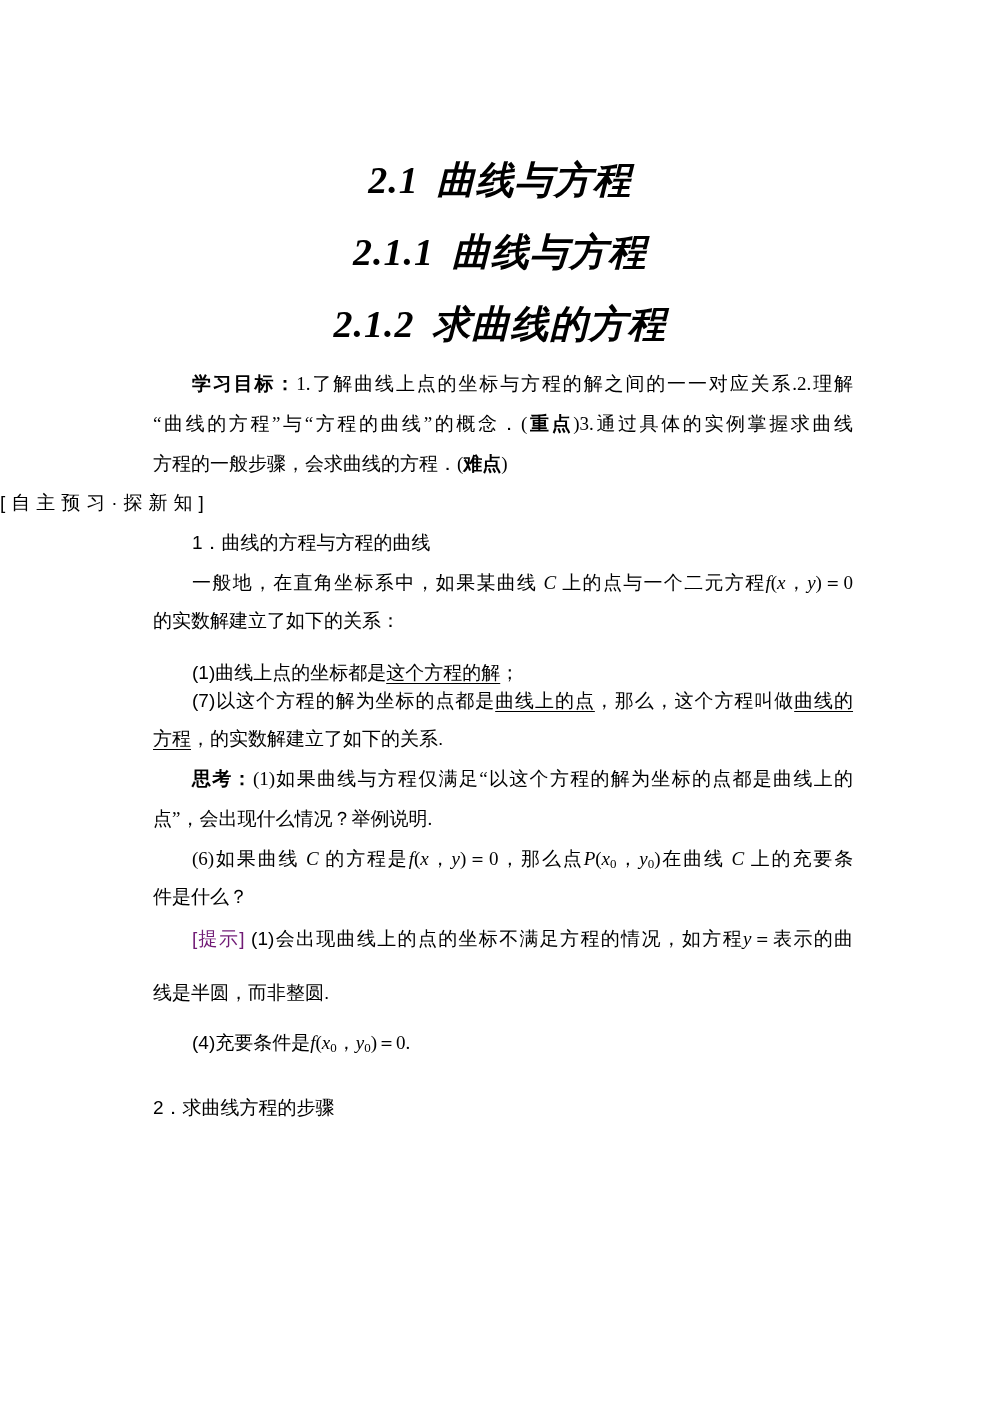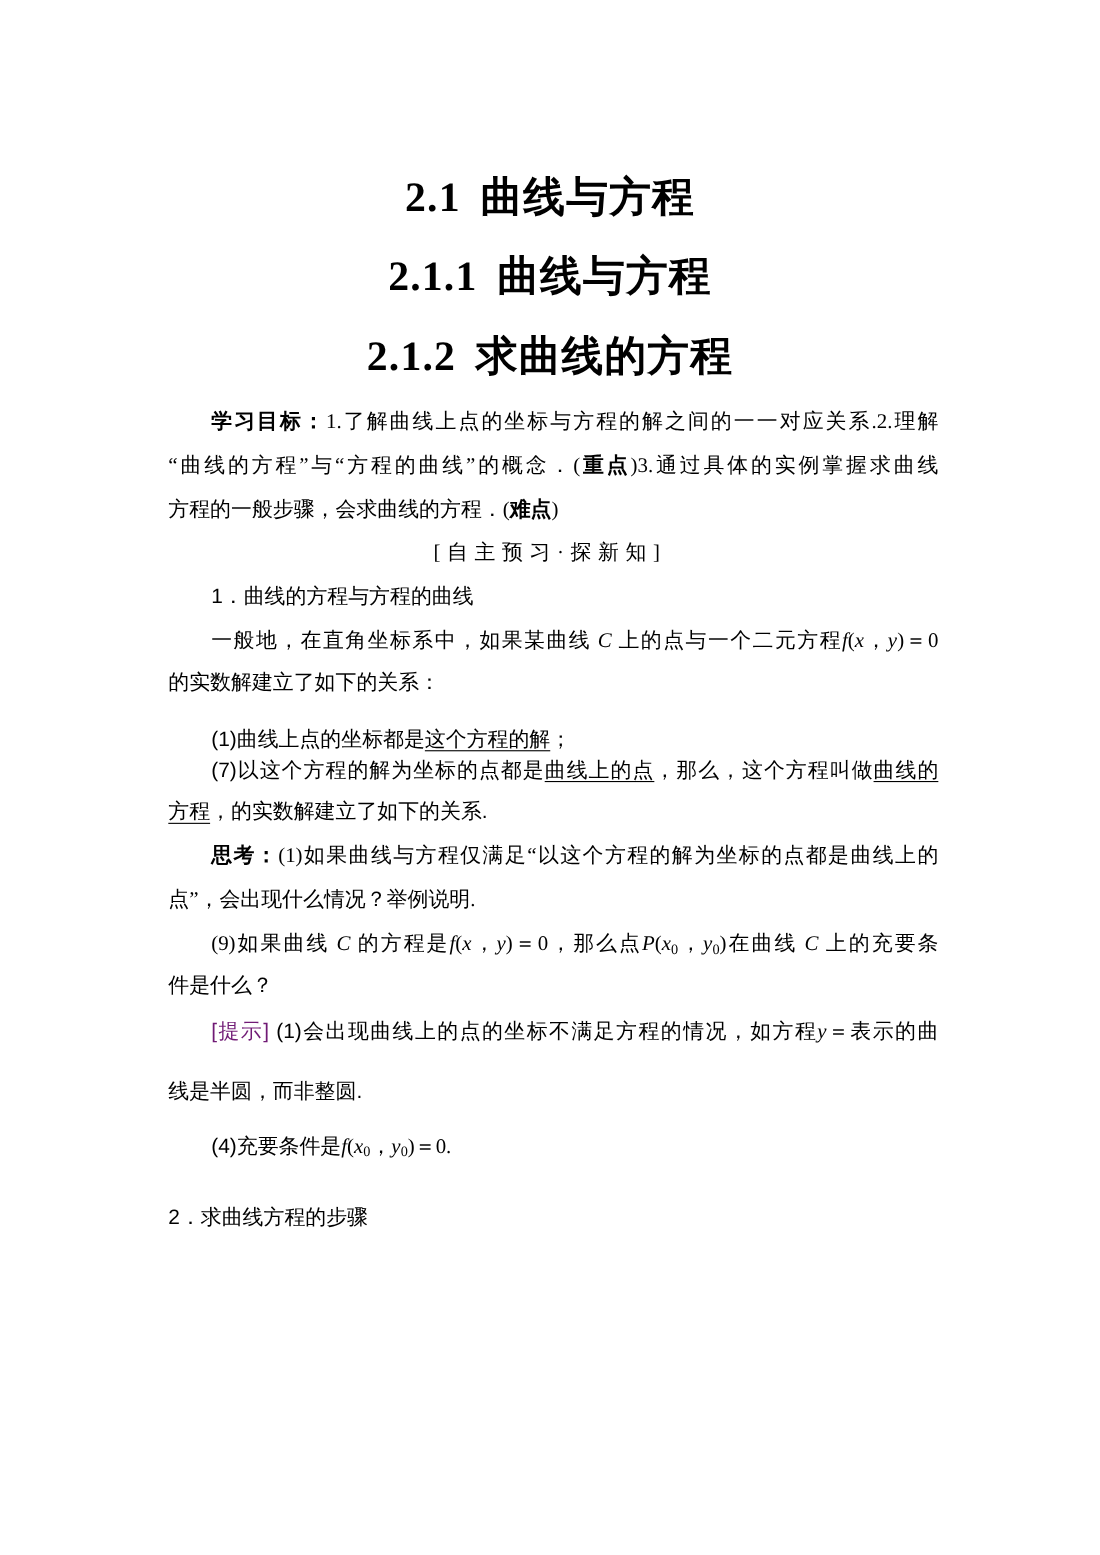--- a/index.html
+++ b/index.html
@@ -17,20 +17,21 @@
     }
     .title {
       position: absolute;
       left: 0;
       width: 1000px;
       text-align: center;
       font-weight: bold;
       font-size: 38px;
       line-height: 44px;
       letter-spacing: 1px;
+      font-style: italic;
     }
     .title .num { margin-right: 18px; }
     #t1 { top: 158px; }
     #t2 { top: 230px; }
     #t3 { top: 302px; }
 
     .line {
       position: absolute;
       left: 153px;
       width: 700px;
@@ -46,25 +47,23 @@
     .bold { font-weight: bold; }
     .ital { font-style: italic; }
     .ul { text-decoration: underline; text-underline-offset: 4px; }
     .sans { font-family: "Liberation Sans", "DejaVu Sans", sans-serif; }
     .hint-tag { color: #701a75; }
     sub { font-size: 13px; vertical-align: -3px; line-height: 0; }
     .center {
       position: absolute;
       left: 0;
       width: 1000px;
-      text-align: center;
       font-size: 19px;
       line-height: 26px;
       letter-spacing: 6px;
-      font-family: Liberation Serif, serif;
     }
   </style>
 </head>
 <body>
 
 <div class="title" id="t1">
   <span class="num">2.1</span><span>曲线与方程</span>
 </div>
 <div class="title" id="t2">
   <span class="num">2.1.1</span><span>曲线与方程</span>
@@ -102,21 +101,21 @@
 <div class="line" style="top:726px;">
   <span class="sans ul">方程</span><span class="sans">，的实数解建立了如下的关系.</span>
 </div>
 
 <div class="line indent justify" style="top:766px; width:661px;">
   <span class="bold sans">思考：</span><span>(1)如果曲线与方程仅满足“以这个方程的解为坐标的点都是曲线上的</span>
 </div>
 <div class="line" style="top:806px;">点”，会出现什么情况？举例说明.</div>
 
 <div class="line indent justify" style="top:846px; width:661px;">
-  <span>(9)如果曲线</span> <span class="ital">C</span> <span>的方程是</span><span class="ital">f</span><span>(</span><span class="ital">x</span><span>，</span><span class="ital">y</span><span>)＝0，那么点</span><span class="ital">P</span><span>(</span><span class="ital">x</span><sub>0</sub><span>，</span><span class="ital">y</span><sub>0</sub><span>)在曲线</span> <span class="ital">C</span> <span>上的充要条</span>
+  <span>(6)如果曲线</span> <span class="ital">C</span> <span>的方程是</span><span class="ital">f</span><span>(</span><span class="ital">x</span><span>，</span><span class="ital">y</span><span>)＝0，那么点</span><span class="ital">P</span><span>(</span><span class="ital">x</span><sub>0</sub><span>，</span><span class="ital">y</span><sub>0</sub><span>)在曲线</span> <span class="ital">C</span> <span>上的充要条</span>
 </div>
 <div class="line" style="top:884px;">件是什么？</div>
 
 <div class="line indent justify" style="top:926px; width:661px;">
   <span class="hint-tag sans">[提示]</span><span class="sans"> (1)会出现曲线上的点的坐标不满足方程的情况，如方程</span><span class="ital">y</span><span class="sans">＝表示的曲</span>
 </div>
 <div class="line sans" style="top:980px;">线是半圆，而非整圆.</div>
 
 <div class="line indent" style="top:1030px;">
   <span class="sans">(4)充要条件是</span><span class="ital">f</span><span>(</span><span class="ital">x</span><sub>0</sub><span>，</span><span class="ital">y</span><sub>0</sub><span>)＝0.</span>

